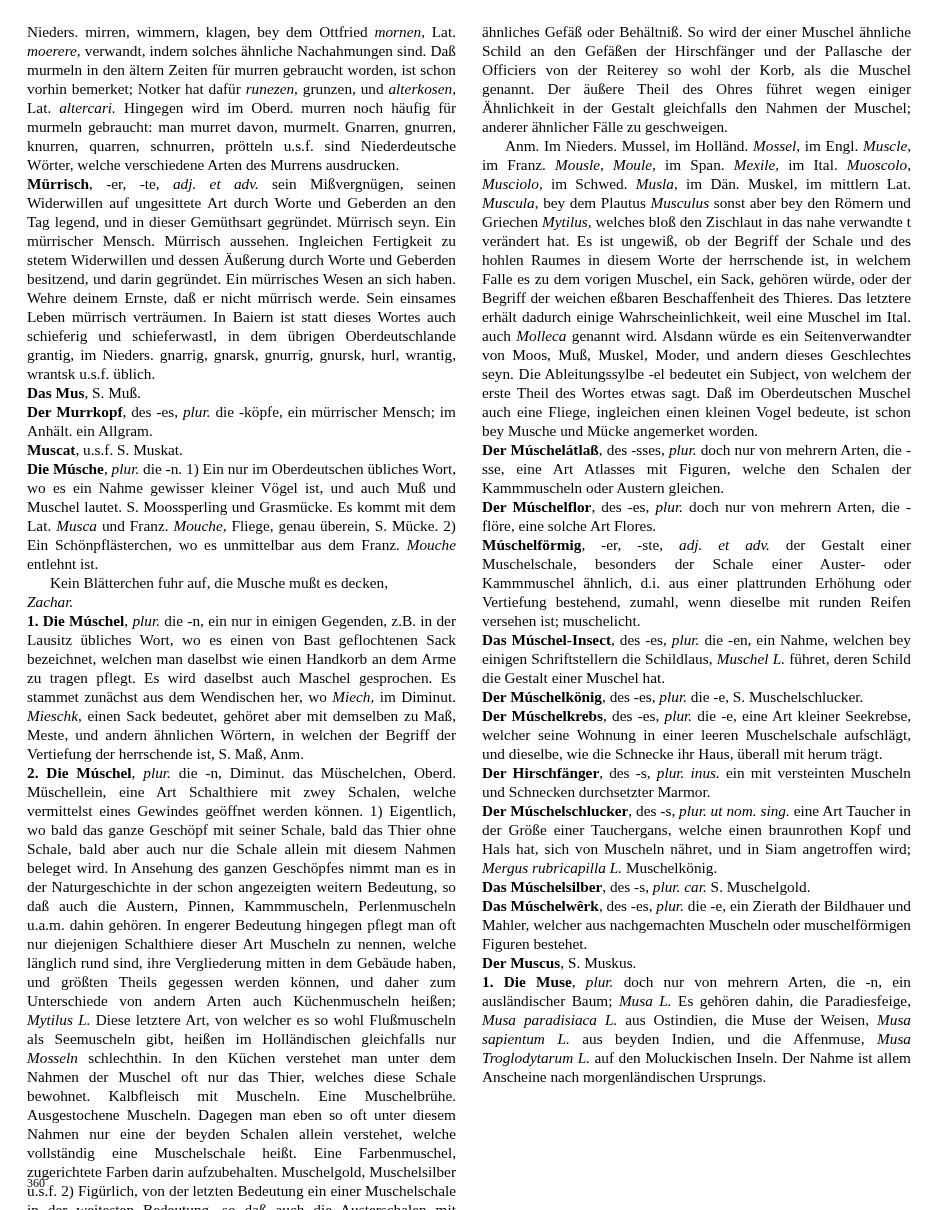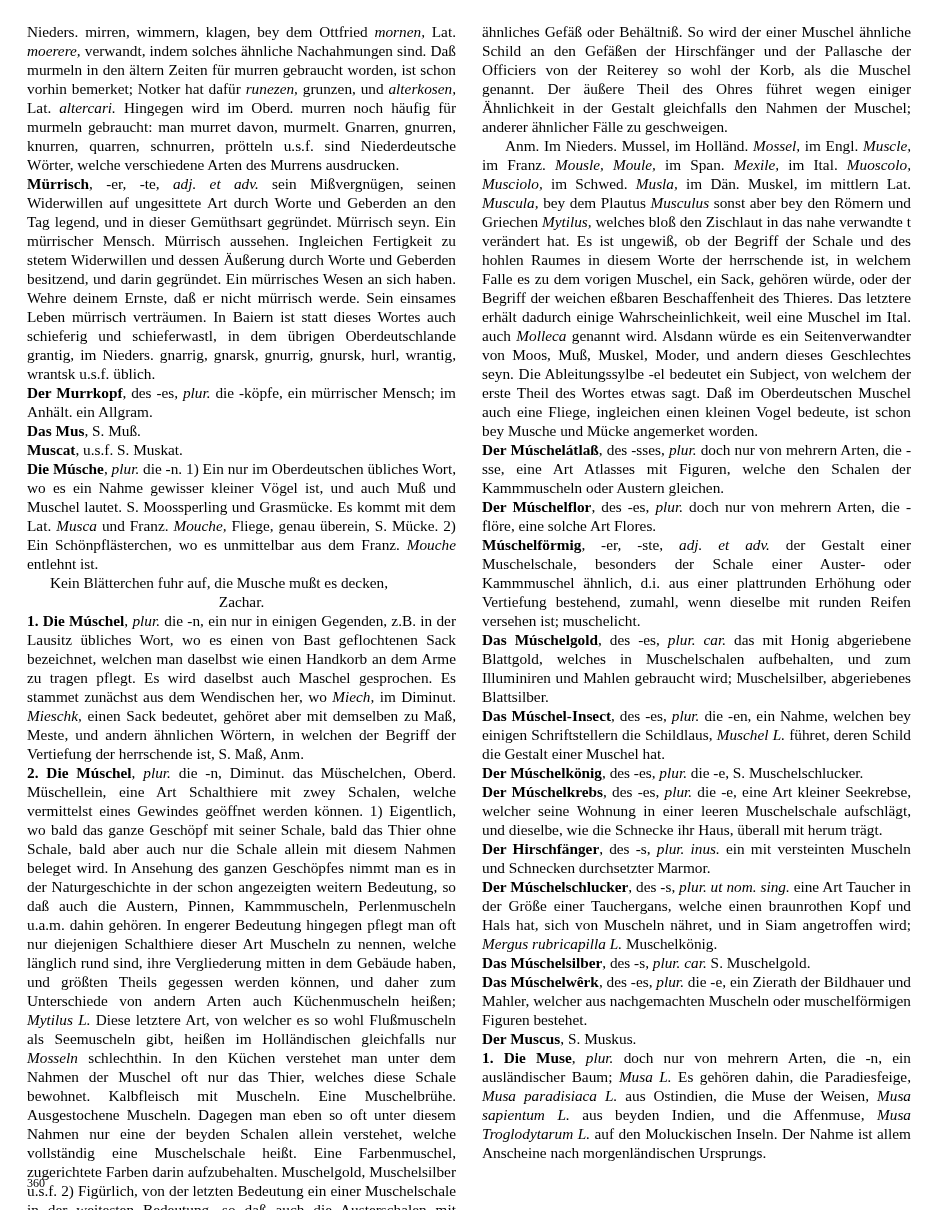--- a/index.html
+++ b/index.html
@@ -30,54 +30,53 @@
     min-width: 0;
     font-family: "Liberation Serif", "DejaVu Serif", serif;
     font-size: 15.3px;
     line-height: 19px;
     text-align: justify;
   }
   .para { margin: 0; }
   .b { font-weight: bold; }
   .i { font-style: italic; }
   .indent { text-indent: 1.5em; font-family: Liberation Serif, serif; }
-  .right { text-align: center; }
+  .right { text-align: left; font-style: italic; }
   .page-number {
     position: absolute;
     left: 27px;
     top: 1176px;
     font-family: "Liberation Serif", "DejaVu Serif", serif;
     font-size: 12px;
     color: #000000;
   }
 </style>
 </head>
 <body>
 
 <div class="page">
   <div class="columns">
     <div class="col">
         <p class="para"><span>Nieders. mirren, wimmern, klagen, bey dem Ottfried </span><span class="i">mornen,</span><span> Lat. </span><span class="i">moerere,</span><span> verwandt, indem solches ähnliche Nachahmungen sind. Daß murmeln in den ältern Zeiten für murren gebraucht worden, ist schon vorhin bemerket; Notker hat dafür </span><span class="i">runezen,</span><span> grunzen, und </span><span class="i">alterkosen,</span><span> Lat. </span><span class="i">altercari.</span><span> Hingegen wird im Oberd. murren noch häufig für murmeln gebraucht: man murret davon, murmelt. Gnarren, gnurren, knurren, quarren, schnurren, prötteln u.s.f. sind Niederdeutsche Wörter, welche verschiedene Arten des Murrens ausdrucken.</span></p>
         <p class="para"><span class="b">Mürrisch</span><span>, -er, -te, </span><span class="i">adj. et adv.</span><span> sein Mißvergnügen, seinen Widerwillen auf ungesittete Art durch Worte und Geberden an den Tag legend, und in dieser Gemüthsart gegründet. Mürrisch seyn. Ein mürrischer Mensch. Mürrisch aussehen. Ingleichen Fertigkeit zu stetem Widerwillen und dessen Äußerung durch Worte und Geberden besitzend, und darin gegründet. Ein mürrisches Wesen an sich haben. Wehre deinem Ernste, daß er nicht mürrisch werde. Sein einsames Leben mürrisch verträumen. In Baiern ist statt dieses Wortes auch schieferig und schieferwastl, in dem übrigen Oberdeutschlande grantig, im Nieders. gnarrig, gnarsk, gnurrig, gnursk, hurl, wrantig, wrantsk u.s.f. üblich.</span></p>
+        <p class="para"><span class="b">Das Mus</span><span>, S. Muß.</span></p>
         <p class="para"><span class="b">Der Murrkopf</span><span>, des -es, </span><span class="i">plur.</span><span> die -köpfe, ein mürrischer Mensch; im Anhält. ein Allgram.</span></p>
-        <p class="para"><span class="b">Das Mus</span><span>, S. Muß.</span></p>
         <p class="para"><span class="b">Muscat</span><span>, u.s.f. S. Muskat.</span></p>
         <p class="para"><span class="b">Die Músche</span><span>, </span><span class="i">plur.</span><span> die -n. 1) Ein nur im Oberdeutschen übliches Wort, wo es ein Nahme gewisser kleiner Vögel ist, und auch Muß und Muschel lautet. S. Moossperling und Grasmücke. Es kommt mit dem Lat. </span><span class="i">Musca</span><span> und Franz. </span><span class="i">Mouche,</span><span> Fliege, genau überein, S. Mücke. 2) Ein Schönpflästerchen, wo es unmittelbar aus dem Franz. </span><span class="i">Mouche</span><span> entlehnt ist.</span></p>
         <p class="para indent"><span>Kein Blätterchen fuhr auf, die Musche mußt es decken,</span></p>
         <p class="para right"><span>Zachar.</span></p>
         <p class="para"><span class="b">1. Die Múschel</span><span>, </span><span class="i">plur.</span><span> die -n, ein nur in einigen Gegenden, z.B. in der Lausitz übliches Wort, wo es einen von Bast geflochtenen Sack bezeichnet, welchen man daselbst wie einen Handkorb an dem Arme zu tragen pflegt. Es wird daselbst auch Maschel gesprochen. Es stammet zunächst aus dem Wendischen her, wo </span><span class="i">Miech,</span><span> im Diminut. </span><span class="i">Mieschk,</span><span> einen Sack bedeutet, gehöret aber mit demselben zu Maß, Meste, und andern ähnlichen Wörtern, in welchen der Begriff der Vertiefung der herrschende ist, S. Maß, Anm.</span></p>
         <p class="para"><span class="b">2. Die Múschel</span><span>, </span><span class="i">plur.</span><span> die -n, Diminut. das Müschelchen, Oberd. Müschellein, eine Art Schalthiere mit zwey Schalen, welche vermittelst eines Gewindes geöffnet werden können. 1) Eigentlich, wo bald das ganze Geschöpf mit seiner Schale, bald das Thier ohne Schale, bald aber auch nur die Schale allein mit diesem Nahmen beleget wird. In Ansehung des ganzen Geschöpfes nimmt man es in der Naturgeschichte in der schon angezeigten weitern Bedeutung, so daß auch die Austern, Pinnen, Kammmuscheln, Perlenmuscheln u.a.m. dahin gehören. In engerer Bedeutung hingegen pflegt man oft nur diejenigen Schalthiere dieser Art Muscheln zu nennen, welche länglich rund sind, ihre Vergliederung mitten in dem Gebäude haben, und größten Theils gegessen werden können, und daher zum Unterschiede von andern Arten auch Küchenmuscheln heißen; </span><span class="i">Mytilus L.</span><span> Diese letztere Art, von welcher es so wohl Flußmuscheln als Seemuscheln gibt, heißen im Holländischen gleichfalls nur </span><span class="i">Mosseln</span><span> schlechthin. In den Küchen verstehet man unter dem Nahmen der Muschel oft nur das Thier, welches diese Schale bewohnet. Kalbfleisch mit Muscheln. Eine Muschelbrühe. Ausgestochene Muscheln. Dagegen man eben so oft unter diesem Nahmen nur eine der beyden Schalen allein verstehet, welche vollständig eine Muschelschale heißt. Eine Farbenmuschel, zugerichtete Farben darin aufzubehalten. Muschelgold, Muschelsilber u.s.f. 2) Figürlich, von der letzten Bedeutung ein einer Muschelschale in der weitesten Bedeutung, so daß auch die Austerschalen mit darunter begriffen werden,</span></p>
       </div>
     <div class="col">
         <p class="para"><span>ähnliches Gefäß oder Behältniß. So wird der einer Muschel ähnliche Schild an den Gefäßen der Hirschfänger und der Pallasche der Officiers von der Reiterey so wohl der Korb, als die Muschel genannt. Der äußere Theil des Ohres führet wegen einiger Ähnlichkeit in der Gestalt gleichfalls den Nahmen der Muschel; anderer ähnlicher Fälle zu geschweigen.</span></p>
         <p class="para indent"><span>Anm. Im Nieders. Mussel, im Holländ. </span><span class="i">Mossel,</span><span> im Engl. </span><span class="i">Muscle,</span><span> im Franz. </span><span class="i">Mousle, Moule,</span><span> im Span. </span><span class="i">Mexile,</span><span> im Ital. </span><span class="i">Muoscolo, Musciolo,</span><span> im Schwed. </span><span class="i">Musla,</span><span> im Dän. Muskel, im mittlern Lat. </span><span class="i">Muscula,</span><span> bey dem Plautus </span><span class="i">Musculus</span><span> sonst aber bey den Römern und Griechen </span><span class="i">Mytilus,</span><span> welches bloß den Zischlaut in das nahe verwandte t verändert hat. Es ist ungewiß, ob der Begriff der Schale und des hohlen Raumes in diesem Worte der herrschende ist, in welchem Falle es zu dem vorigen Muschel, ein Sack, gehören würde, oder der Begriff der weichen eßbaren Beschaffenheit des Thieres. Das letztere erhält dadurch einige Wahrscheinlichkeit, weil eine Muschel im Ital. auch </span><span class="i">Molleca</span><span> genannt wird. Alsdann würde es ein Seitenverwandter von Moos, Muß, Muskel, Moder, und andern dieses Geschlechtes seyn. Die Ableitungssylbe -el bedeutet ein Subject, von welchem der erste Theil des Wortes etwas sagt. Daß im Oberdeutschen Muschel auch eine Fliege, ingleichen einen kleinen Vogel bedeute, ist schon bey Musche und Mücke angemerket worden.</span></p>
         <p class="para"><span class="b">Der Múschelátlaß</span><span>, des -sses, </span><span class="i">plur.</span><span> doch nur von mehrern Arten, die -sse, eine Art Atlasses mit Figuren, welche den Schalen der Kammmuscheln oder Austern gleichen.</span></p>
         <p class="para"><span class="b">Der Múschelflor</span><span>, des -es, </span><span class="i">plur.</span><span> doch nur von mehrern Arten, die -flöre, eine solche Art Flores.</span></p>
         <p class="para"><span class="b">Múschelförmig</span><span>, -er, -ste, </span><span class="i">adj. et adv.</span><span> der Gestalt einer Muschelschale, besonders der Schale einer Auster- oder Kammmuschel ähnlich, d.i. aus einer plattrunden Erhöhung oder Vertiefung bestehend, zumahl, wenn dieselbe mit runden Reifen versehen ist; muschelicht.</span></p>
-        <p class="para"><span class="b">Das Múschelgold</span><span>, des -es, </span><span class="i">plur. car.</span><span> das mit Honig abgeriebene Blattgold, welches in Muschelschalen aufbehalten, und zum Illuminiren und Mahlen gebraucht wird; Muschelsilber, abgeriebenes Blattsilber.</span></p>
         <p class="para"><span class="b">Das Múschel-Insect</span><span>, des -es, </span><span class="i">plur.</span><span> die -en, ein Nahme, welchen bey einigen Schriftstellern die Schildlaus, </span><span class="i">Muschel L.</span><span> führet, deren Schild die Gestalt einer Muschel hat.</span></p>
         <p class="para"><span class="b">Der Múschelkönig</span><span>, des -es, </span><span class="i">plur.</span><span> die -e, S. Muschelschlucker.</span></p>
         <p class="para"><span class="b">Der Múschelkrebs</span><span>, des -es, </span><span class="i">plur.</span><span> die -e, eine Art kleiner Seekrebse, welcher seine Wohnung in einer leeren Muschelschale aufschlägt, und dieselbe, wie die Schnecke ihr Haus, überall mit herum trägt.</span></p>
         <p class="para"><span class="b">Der Hirschfänger</span><span>, des -s, </span><span class="i">plur. inus.</span><span> ein mit versteinten Muscheln und Schnecken durchsetzter Marmor.</span></p>
         <p class="para"><span class="b">Der Múschelschlucker</span><span>, des -s, </span><span class="i">plur. ut nom. sing.</span><span> eine Art Taucher in der Größe einer Tauchergans, welche einen braunrothen Kopf und Hals hat, sich von Muscheln nähret, und in Siam angetroffen wird; </span><span class="i">Mergus rubricapilla L.</span><span> Muschelkönig.</span></p>
         <p class="para"><span class="b">Das Múschelsilber</span><span>, des -s, </span><span class="i">plur. car.</span><span> S. Muschelgold.</span></p>
         <p class="para"><span class="b">Das Múschelwêrk</span><span>, des -es, </span><span class="i">plur.</span><span> die -e, ein Zierath der Bildhauer und Mahler, welcher aus nachgemachten Muscheln oder muschelförmigen Figuren bestehet.</span></p>
         <p class="para"><span class="b">Der Muscus</span><span>, S. Muskus.</span></p>
         <p class="para"><span class="b">1. Die Muse</span><span>, </span><span class="i">plur.</span><span> doch nur von mehrern Arten, die -n, ein ausländischer Baum; </span><span class="i">Musa L.</span><span> Es gehören dahin, die Paradiesfeige, </span><span class="i">Musa paradisiaca L.</span><span> aus Ostindien, die Muse der Weisen, </span><span class="i">Musa sapientum L.</span><span> aus beyden Indien, und die Affenmuse, </span><span class="i">Musa Troglodytarum L.</span><span> auf den Moluckischen Inseln. Der Nahme ist allem Anscheine nach morgenländischen Ursprungs.</span></p>
       </div>

